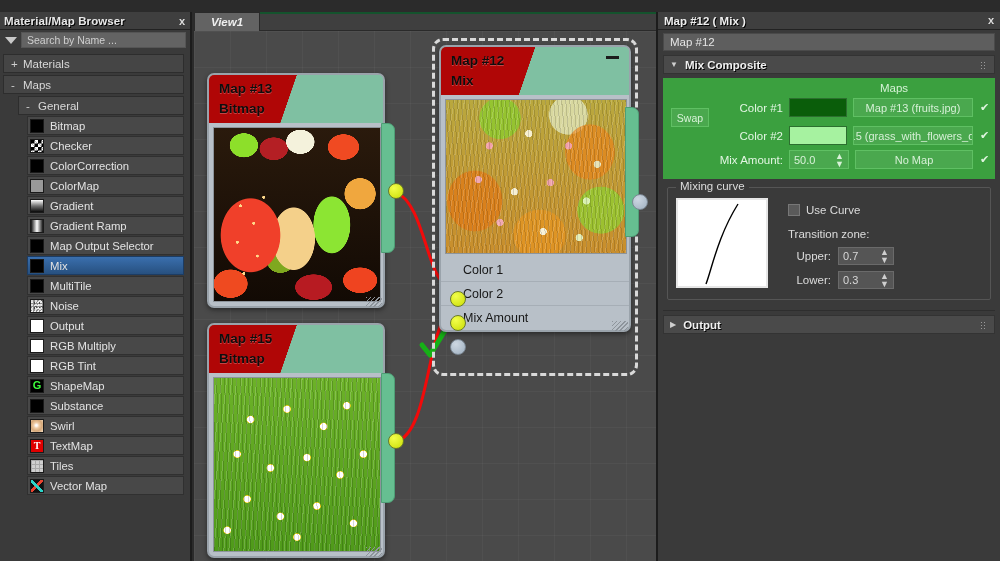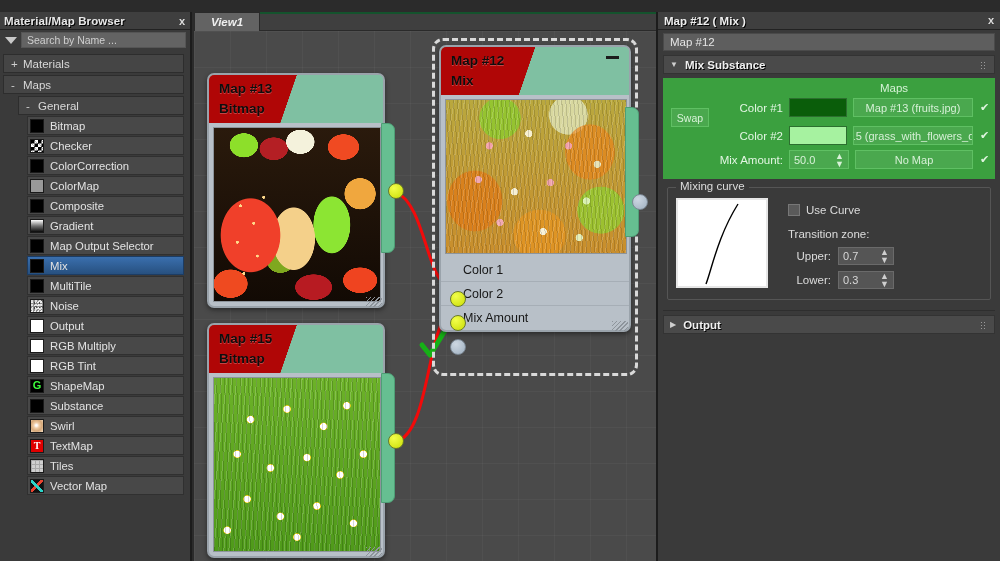--- a/index.html
+++ b/index.html
@@ -398,26 +398,26 @@
           </div>
           <div class="mitem">
             <div class="sw sw-black"></div>
             <div class="lbl">ColorCorrection</div>
           </div>
           <div class="mitem">
             <div class="sw sw-gray"></div>
             <div class="lbl">ColorMap</div>
           </div>
           <div class="mitem">
-            <div class="sw sw-black"></div>
-            <div class="lbl">Composite</div>
-          </div>
-          <div class="mitem">
             <div class="sw sw-grad"></div>
             <div class="lbl">Gradient</div>
+          </div>
+          <div class="mitem">
+            <div class="sw sw-gradramp"></div>
+            <div class="lbl">Gradient Ramp</div>
           </div>
           <div class="mitem">
             <div class="sw sw-black"></div>
             <div class="lbl">Map Output Selector</div>
           </div>
           <div class="mitem sel">
             <div class="sw sw-black"></div>
             <div class="lbl">Mix</div>
           </div>
           <div class="mitem">
@@ -546,21 +546,21 @@
   <div id="params">
     <div class="p-title">
       <span class="t">Map #12  ( Mix )</span>
       <span class="x">x</span>
     </div>
 
     <div class="namebar">Map #12</div>
 
     <div class="rollup">
       <span class="arw">▼</span>
-      <span class="rt">Mix Substance</span>
+      <span class="rt">Mix Composite</span>
       <span class="dots"></span>
     </div>
 
     <div class="greenbox">
       <div class="maps-hdr">Maps</div>
 
       <div class="prow">
         <div style="width:44px"></div>
         <div class="plabel" style="width:78px">Color #1</div>
         <div class="colorsw" id="sw1" style="background: rgb(10, 93, 10);"></div>

